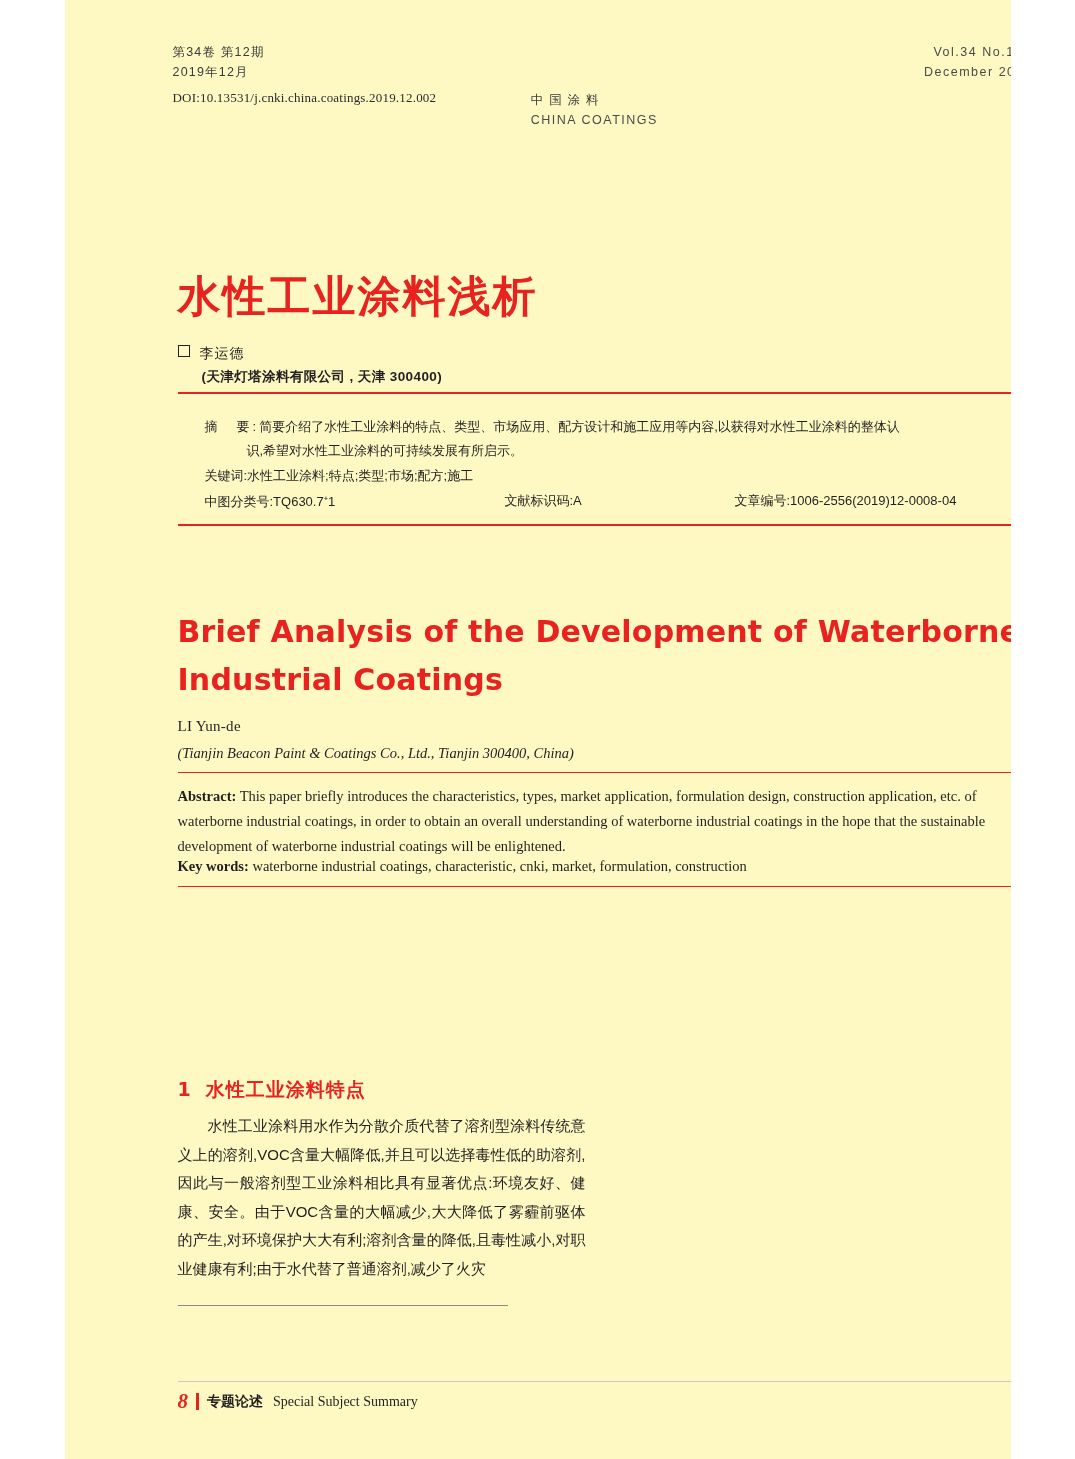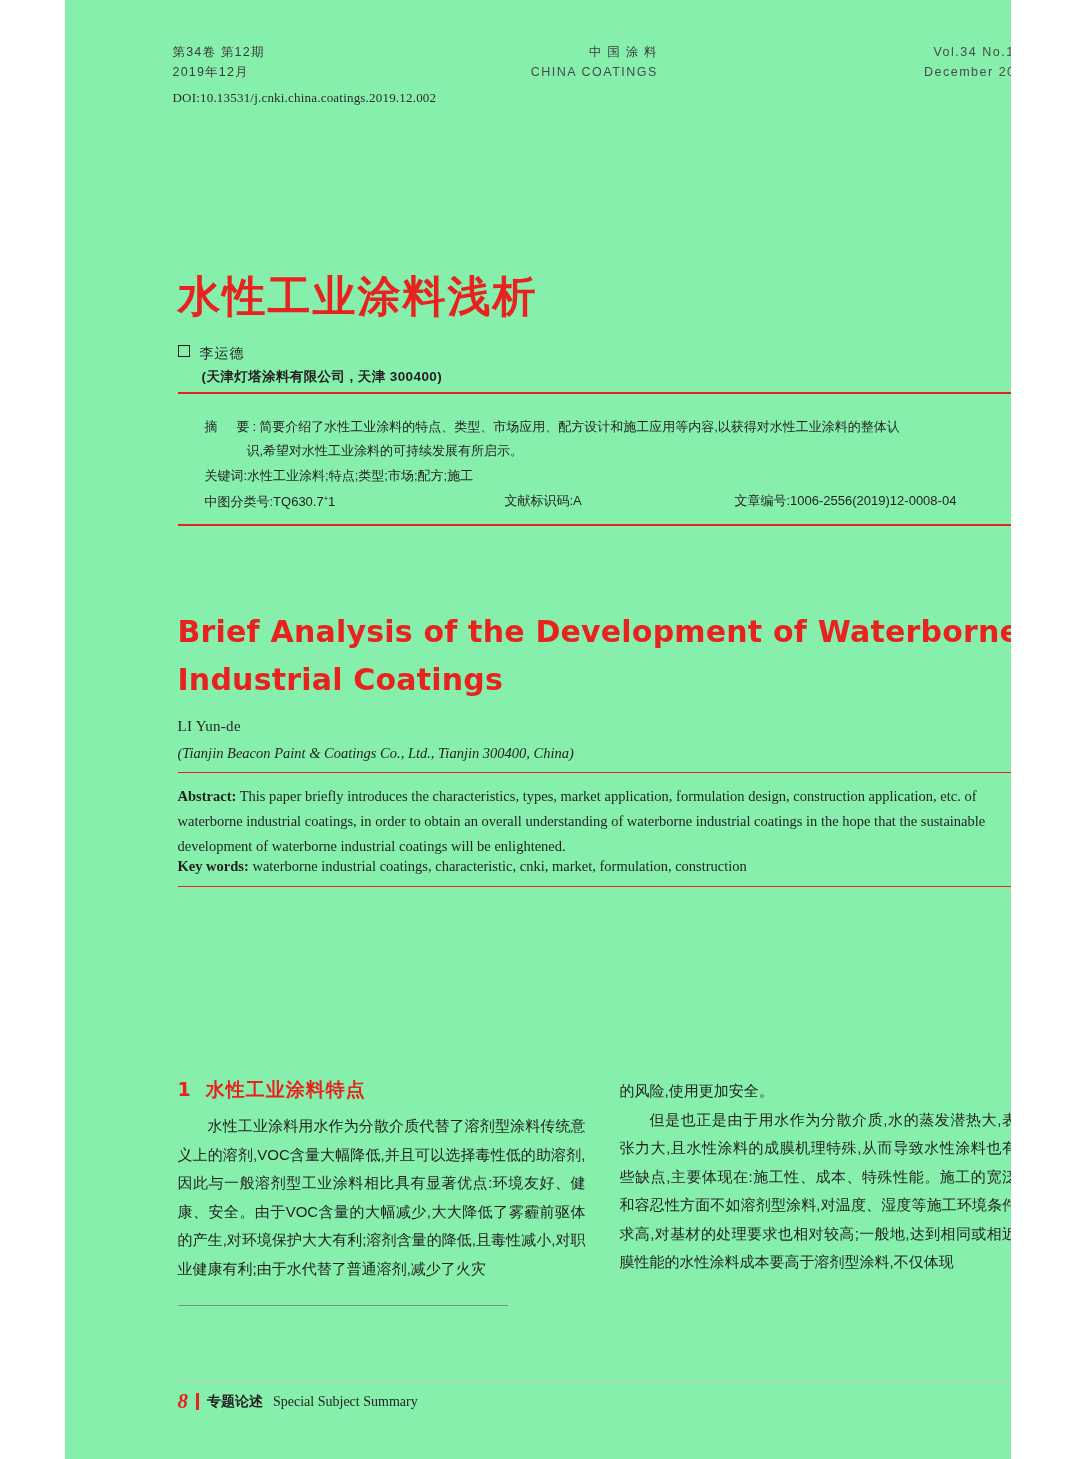--- a/index.html
+++ b/index.html
@@ -9,21 +9,21 @@
   }
   body {
     font-family: "Liberation Sans", sans-serif;
     color: #231f20;
   }
   .page {
     position: relative;
     width: 946px;
     height: 1459px;
     margin: 0 auto;
-    background: #86efac;
+    background: #fef9c3;
     box-sizing: border-box;
     overflow: hidden;
   }
 
   
   .runhead {
     position: absolute;
     left: 108px;
     top: 42px;
     width: 860px;
@@ -31,21 +31,22 @@
     justify-content: space-between;
     align-items: flex-start;
     font-size: 12.5px;
     color: #3b3b3b;
     letter-spacing: 0.3px;
   }
   .runhead .col {
     line-height: 20px;
   }
   .runhead .col.center {
-    text-align: right;
+    text-align: left;
+    margin-top: 48px;
   }
   .runhead .col.right {
     text-align: center;
   }
   .runhead .cn {
     letter-spacing: 1.2px;
   }
   .runhead .en {
     letter-spacing: 1.5px;
     color: #4a4a4a;
@@ -356,24 +357,20 @@
   <div class="rule-thin" style="top:886px;"></div>
 
   <div class="section-head">
     <span class="num">1</span><span>水性工业涂料特点</span>
   </div>
 
   <div class="col-left">
     <p class="indent" style="margin:0;">水性工业涂料用水作为分散介质代替了溶剂型涂料传统意义上的溶剂,VOC含量大幅降低,并且可以选择毒性低的助溶剂,因此与一般溶剂型工业涂料相比具有显著优点:环境友好、健康、安全。由于VOC含量的大幅减少,大大降低了雾霾前驱体的产生,对环境保护大大有利;溶剂含量的降低,且毒性减小,对职业健康有利;由于水代替了普通溶剂,减少了火灾</p>
   </div>
 
-  <div class="col-right">
-    <p style="margin:0;">的风险,使用更加安全。</p>
-    <p class="indent" style="margin:0;">但是也正是由于用水作为分散介质,水的蒸发潜热大,表面张力大,且水性涂料的成膜机理特殊,从而导致水性涂料也有一些缺点,主要体现在:施工性、成本、特殊性能。施工的宽泛性和容忍性方面不如溶剂型涂料,对温度、湿度等施工环境条件要求高,对基材的处理要求也相对较高;一般地,达到相同或相近涂膜性能的水性涂料成本要高于溶剂型涂料,不仅体现</p>
-  </div>
 
   <div class="fn-rule"></div>
 
   <div class="footer-rule"></div>
   <div class="footer">
     <span class="pg">8</span>
     <span class="bar"></span>
     <span class="cn">专题论述</span>
     <span class="en">Special Subject Summary</span>
   </div>

